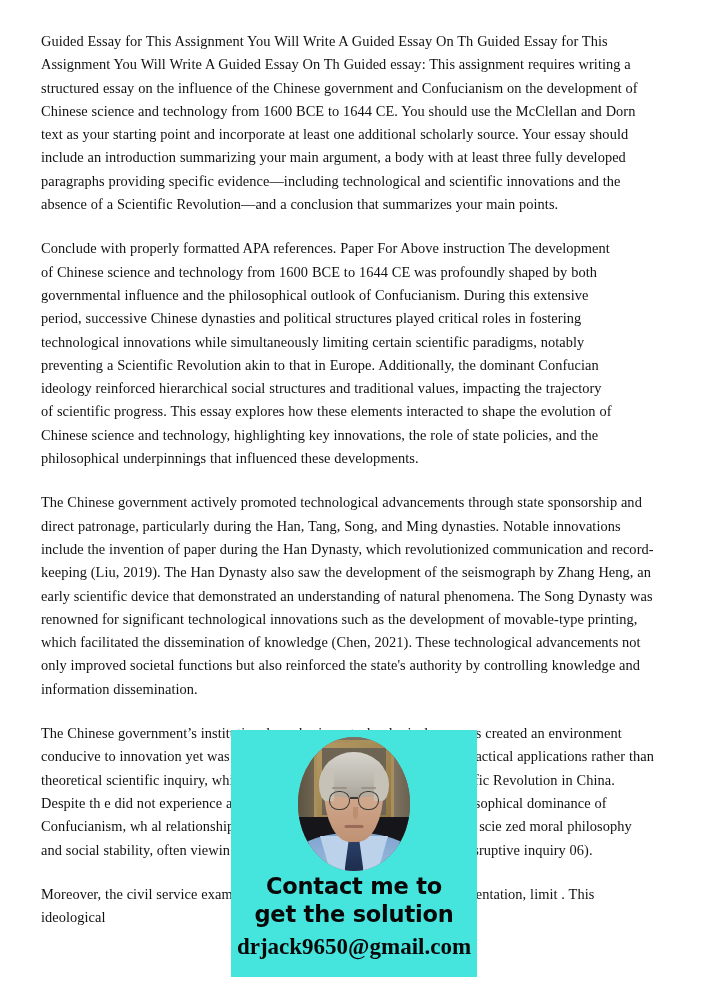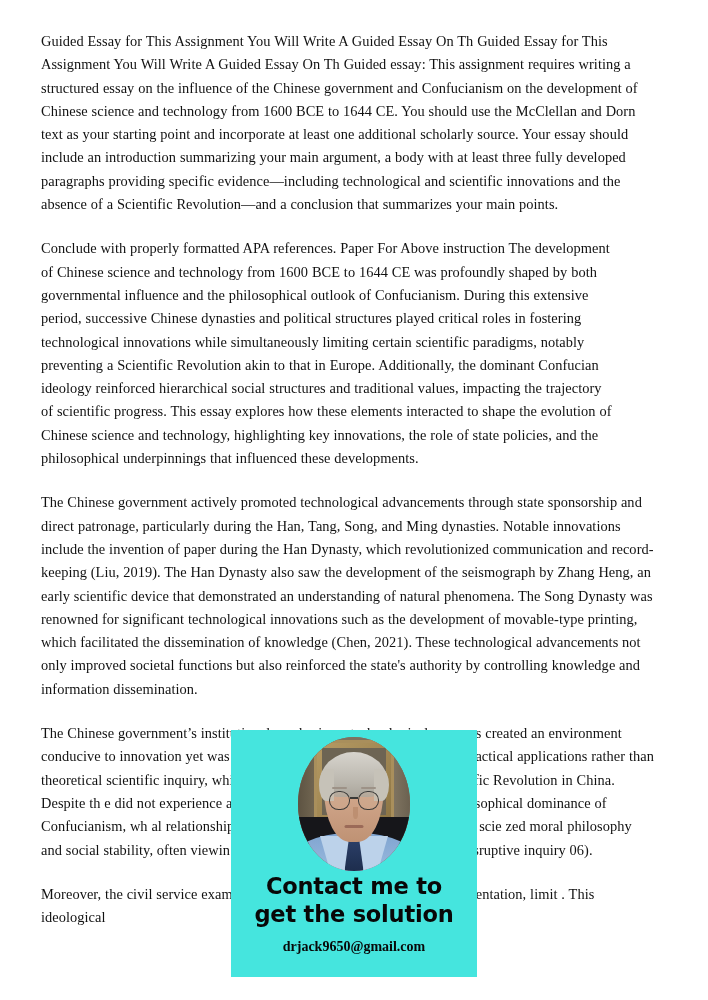--- a/index.html
+++ b/index.html
@@ -225,21 +225,21 @@
     font-weight: bold;
     font-size: 22.5px;
     line-height: 28px;
     color: #080808;
     letter-spacing: -0.2px;
   }
   .contact-email {
     margin-top: 6px;
     font-family: "Liberation Serif", "DejaVu Serif", serif;
     font-weight: bold;
-    font-size: 14px;
+    font-size: 23px;
     line-height: 26px;
     color: #080808;
   }
 </style>
 </head>
 <body>
 
 <div id="page">
 
   <div id="doc-body">

